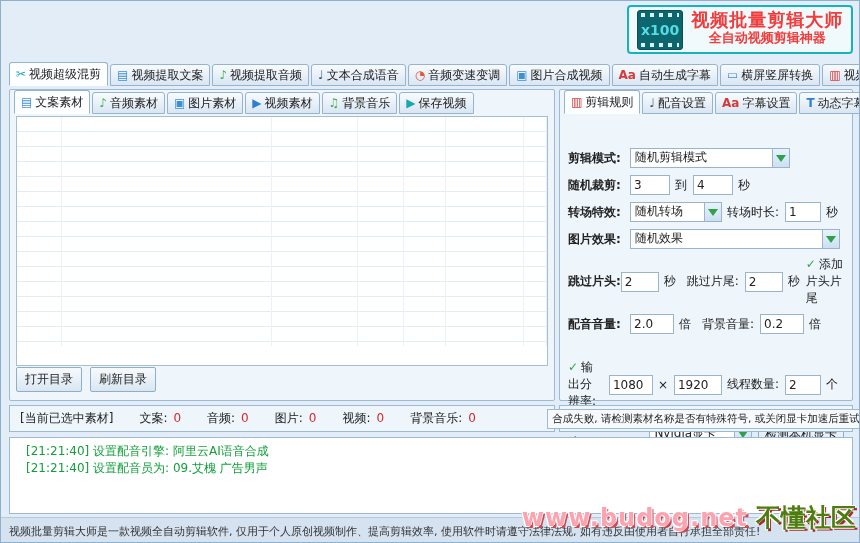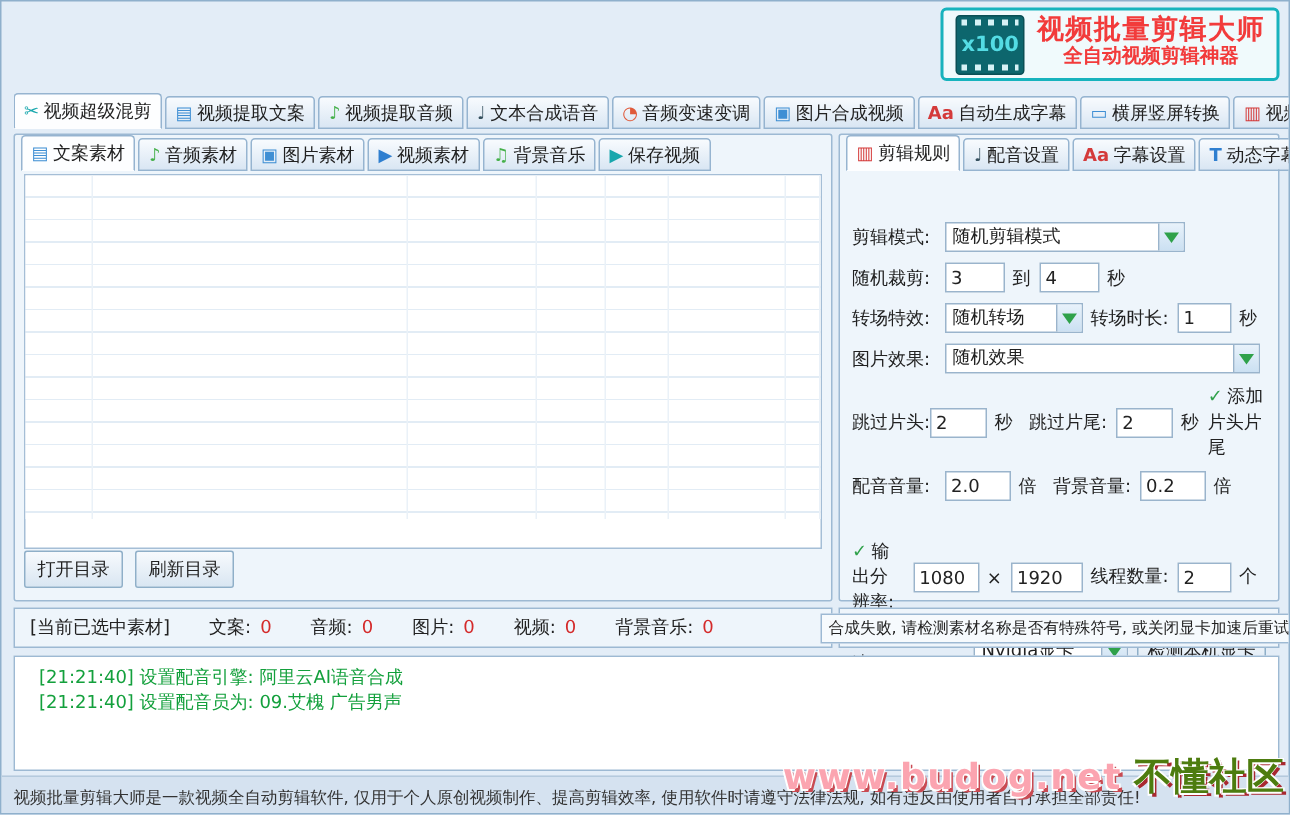--- a/index.html
+++ b/index.html
@@ -77,21 +77,21 @@
   .sel-bar {
     position:absolute; left:8px; top:404px; width:546px; height:27px;
     background:#eef5fb; border:1px solid #9db9d3;
     display:flex; align-items:center; padding:0 10px; gap:26px; white-space:nowrap;
   }
   .sel-val { color:#d42a2a; margin-left:6px; }
 
   
   .form { padding:34px 8px 0 8px; }
   .frow { display:flex; align-items:center; margin-bottom:7px; }
-  .flabel { width:62px; font-size:12px; white-space:nowrap; }
+  .flabel { width:62px; font-size:12px; white-space:nowrap;font-weight:bold; }
   .tbox {
     height:20px; border:1px solid #9ab4cc; background:#fff; font-size:12px;
     padding:0 3px; font-family:inherit; color:#222;
   }
   .select {
     height:20px; border:1px solid #9ab4cc; background:#fff;
     display:inline-flex; align-items:flex-start; justify-content:space-between;
     padding-left:4px; cursor:pointer;
   }
   .sel-arrow {

